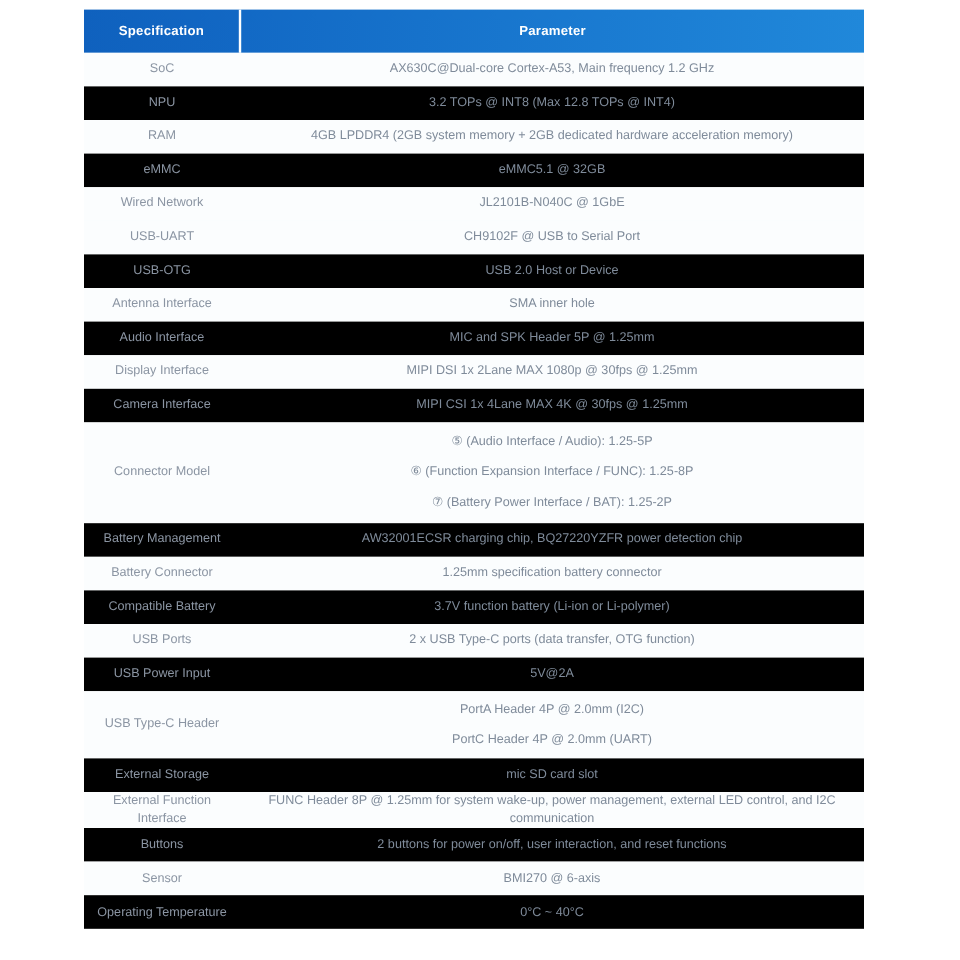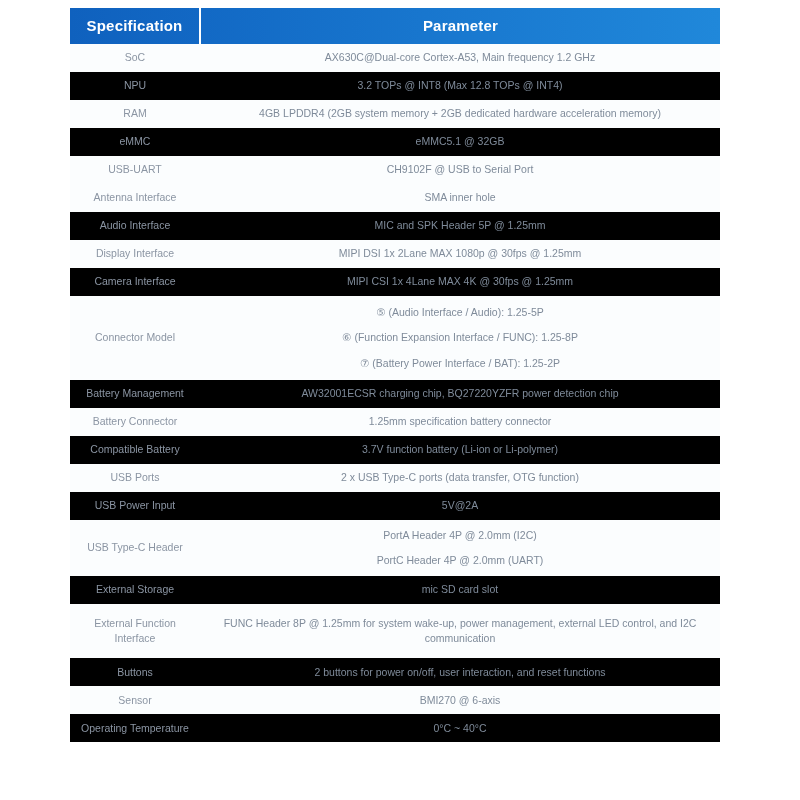--- a/index.html
+++ b/index.html
@@ -33,21 +33,21 @@
   .spec-table col.col-param { width: 520px; }
 
   
   thead tr {
     height: 36px;
   }
 
   thead th {
     margin: 0;
     padding: 0;
-    font-size: 15px;
+    font-size: 11px;
     font-weight: bold;
     color: #ffffff;
     text-align: center;
     vertical-align: middle;
     letter-spacing: 0.2px;
     line-height: 36px;
     height: 36px;
   }
 
   th.th-spec {
@@ -99,21 +99,21 @@
   .multi-line > span {
     display: block;
     padding: 5px 0;
   }
 
   tr.tall-3 { height: 84px; }
   tr.tall-2 { height: 56px; }
 
   
   td.cell-param.wide {
-    padding: 12px 4px;
+    padding: 0 4px;
   }
 </style>
 </head>
 <body>
 
 <div id="page">
 
   <table class="spec-table">
     <colgroup>
       <col class="col-spec">
@@ -136,22 +136,30 @@
         </tr>
         <tr class="odd">
           <td class="cell-spec">RAM</td>
           <td class="cell-param">4GB LPDDR4 (2GB system memory + 2GB dedicated hardware acceleration memory)</td>
         </tr>
         <tr class="even">
           <td class="cell-spec">eMMC</td>
           <td class="cell-param">eMMC5.1 @ 32GB</td>
         </tr>
         <tr class="odd">
+          <td class="cell-spec">Wired Network</td>
+          <td class="cell-param">JL2101B-N040C @ 1GbE</td>
+        </tr>
+        <tr class="odd">
           <td class="cell-spec">USB-UART</td>
           <td class="cell-param">CH9102F @ USB to Serial Port</td>
+        </tr>
+        <tr class="even">
+          <td class="cell-spec">USB-OTG</td>
+          <td class="cell-param">USB 2.0 Host or Device</td>
         </tr>
         <tr class="odd">
           <td class="cell-spec">Antenna Interface</td>
           <td class="cell-param">SMA inner hole</td>
         </tr>
         <tr class="even">
           <td class="cell-spec">Audio Interface</td>
           <td class="cell-param">MIC and SPK Header 5P @ 1.25mm</td>
         </tr>
         <tr class="odd">

